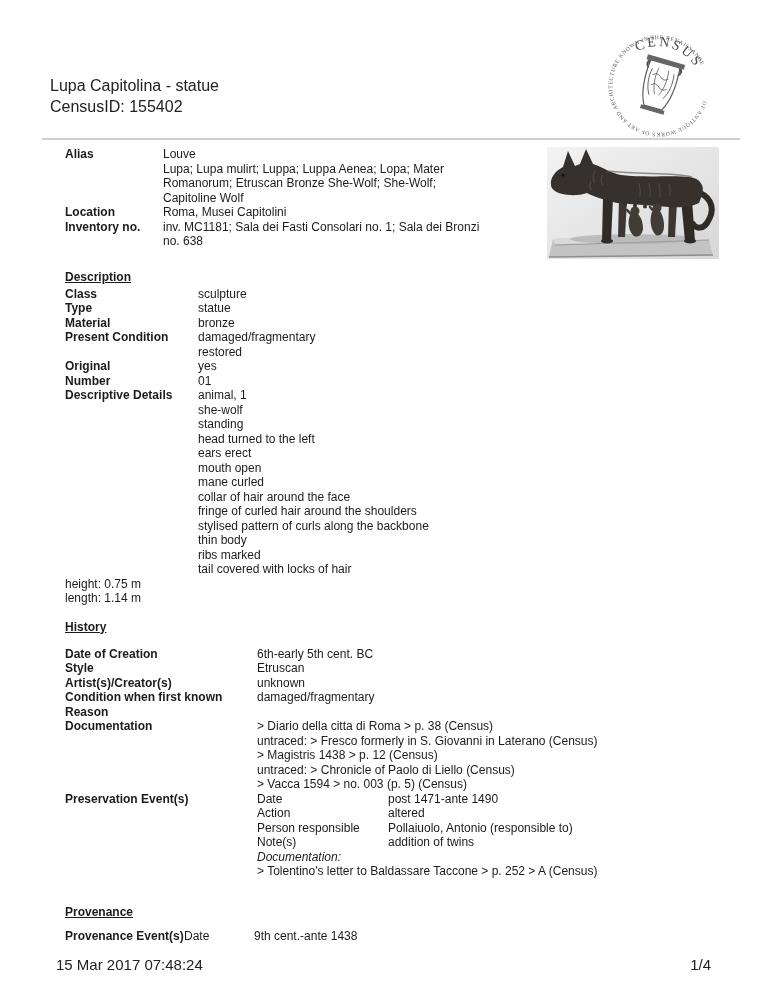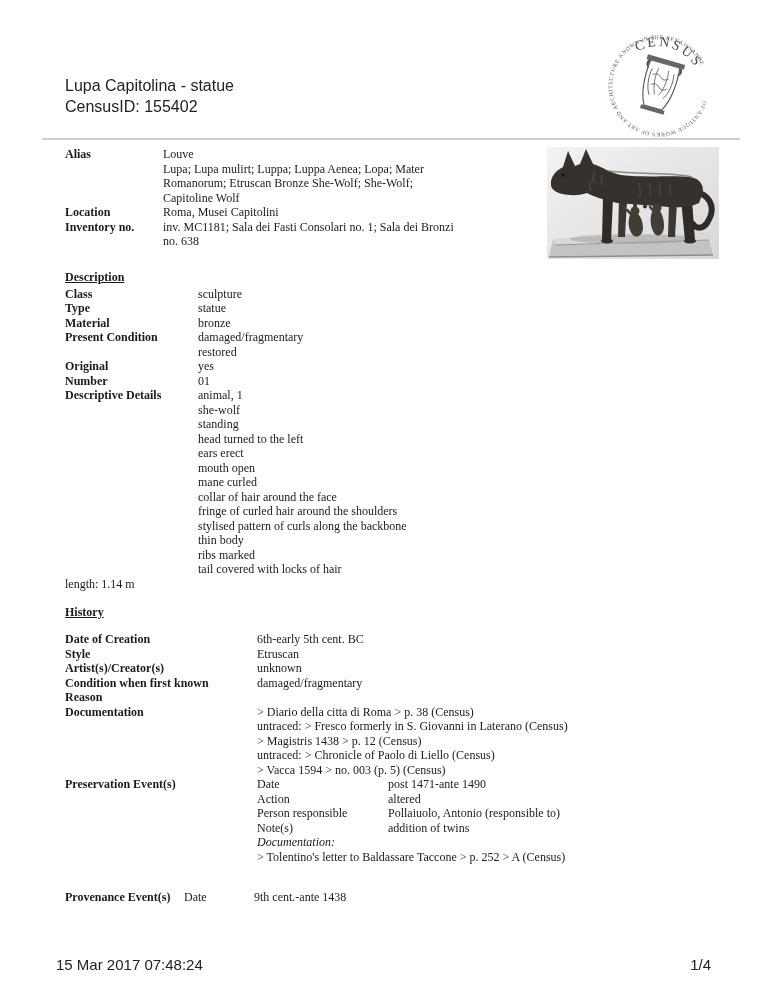--- a/index.html
+++ b/index.html
@@ -1,25 +1,25 @@
 <!DOCTYPE html>
 <html><head>
 <meta charset="utf-8">
 <style>
   html,body{margin:0;padding:0;}
   body{
     width:768px;height:994px;background:#ffffff;position:relative;
     font-family:"Liberation Sans","DejaVu Sans",sans-serif;
     font-size:12px;color:#1b1b1b;overflow:hidden;
   }
-  .title-block{position:absolute;top:75px;left:65px;font-size:16px;line-height:21px;color:#222;}
+  .title-block{position:absolute;top:75px;left:50px;font-size:16px;line-height:21px;color:#222;}
   .header-rule{position:absolute;top:138px;left:42px;width:698px;border-top:2px solid #cfcfcf;}
   .seal{position:absolute;top:30px;left:602px;width:114px;height:112px;}
   .photo{position:absolute;top:147px;left:547px;width:172px;height:112px;}
-  .main{position:absolute;top:147px;left:65px;width:478px;font-family:Liberation Serif, serif;}
+  .main{position:absolute;top:147px;left:65px;width:478px;}
   .section{margin:0;}
   .sec-header{font-weight:bold;text-decoration:underline;line-height:15px;}
   .row{display:flex;line-height:14.5px;}
   .row .label{font-weight:bold;flex:0 0 auto;}
   .row .value{flex:1 1 auto;}
   .vline{white-space:nowrap;line-height:14.5px;}
   .subrow{display:flex;line-height:14.5px;}
   .sublabel{flex:0 0 auto;}
   .italic{font-style:italic;}
   
@@ -208,20 +208,21 @@
               <div class="vline">collar of hair around the face</div>
               <div class="vline">fringe of curled hair around the shoulders</div>
               <div class="vline">stylised pattern of curls along the backbone</div>
               <div class="vline">thin body</div>
               <div class="vline">ribs marked</div>
               <div class="vline">tail covered with locks of hair</div>
             </div>
           </div>
           <div class="row">
             <div class="value">
+              <div class="vline">height: 0.75 m</div>
               <div class="vline">length: 1.14 m</div>
             </div>
           </div>
         </div>
       </section>
       <section class="section sec-history" id="sec-history">
         <div class="sec-header">History</div>
         <div class="rows">
           <div class="row">
             <div class="label">Date of Creation</div>
@@ -279,20 +280,21 @@
                 <div class="sublabel">Note(s)</div>
                 <div class="subvalue vline">addition of twins</div>
               </div>
               <div class="vline italic">Documentation:</div>
               <div class="vline">&gt; Tolentino's letter to Baldassare Taccone &gt; p. 252 &gt; A (Census)</div>
             </div>
           </div>
         </div>
       </section>
       <section class="section sec-provenance" id="sec-provenance">
+        <div class="sec-header">Provenance</div>
         <div class="rows">
           <div class="row">
             <div class="label">Provenance Event(s)</div>
             <div class="value">
               <div class="subrow">
                 <div class="sublabel">Date</div>
                 <div class="subvalue vline">9th cent.-ante 1438</div>
               </div>
             </div>
           </div>

